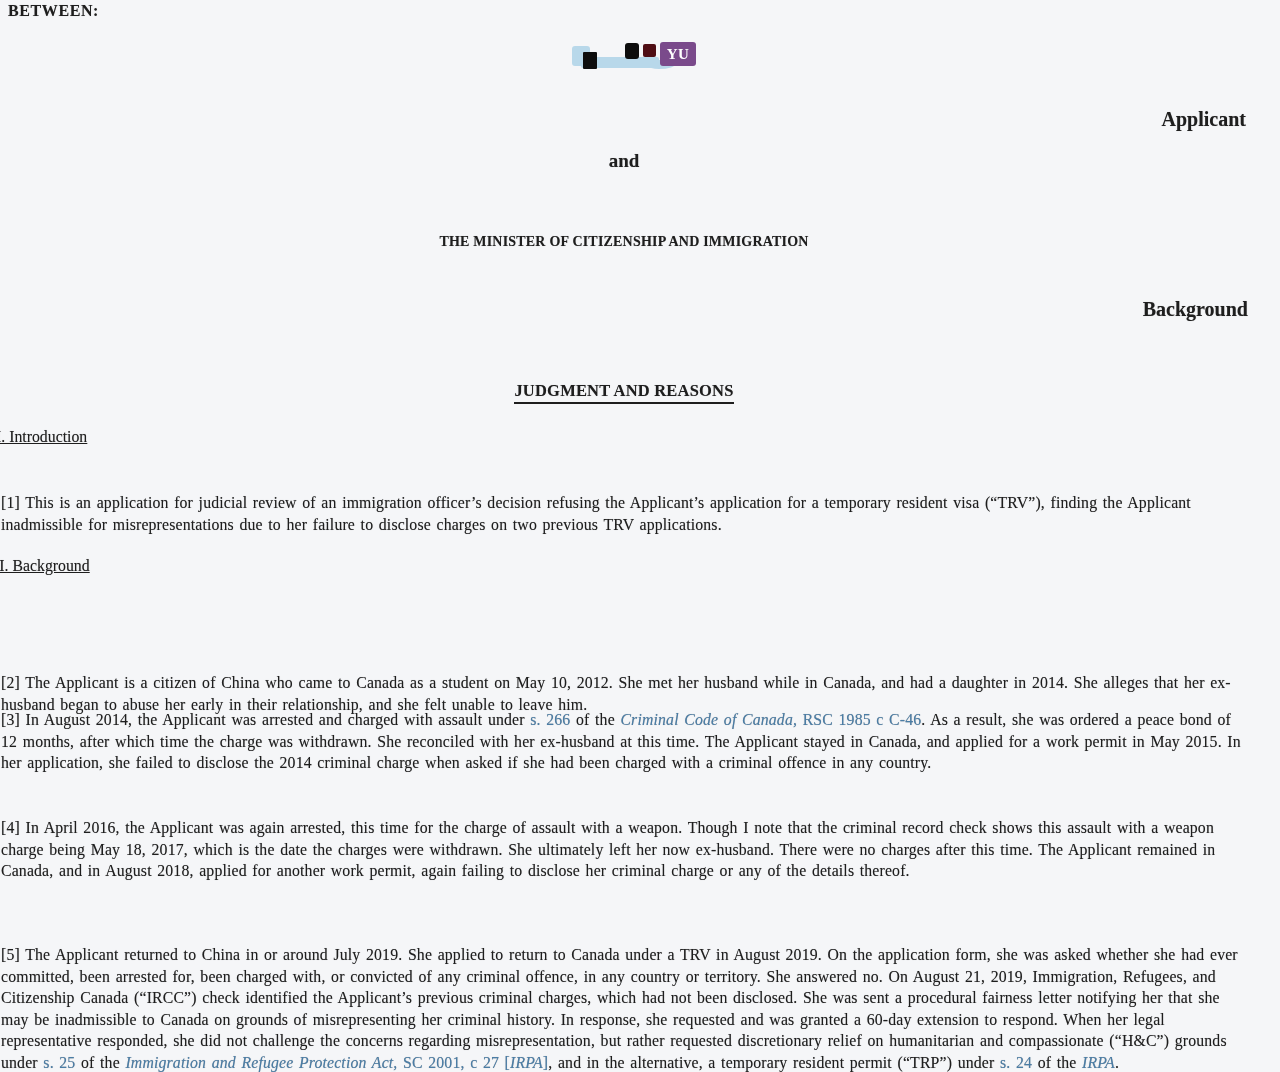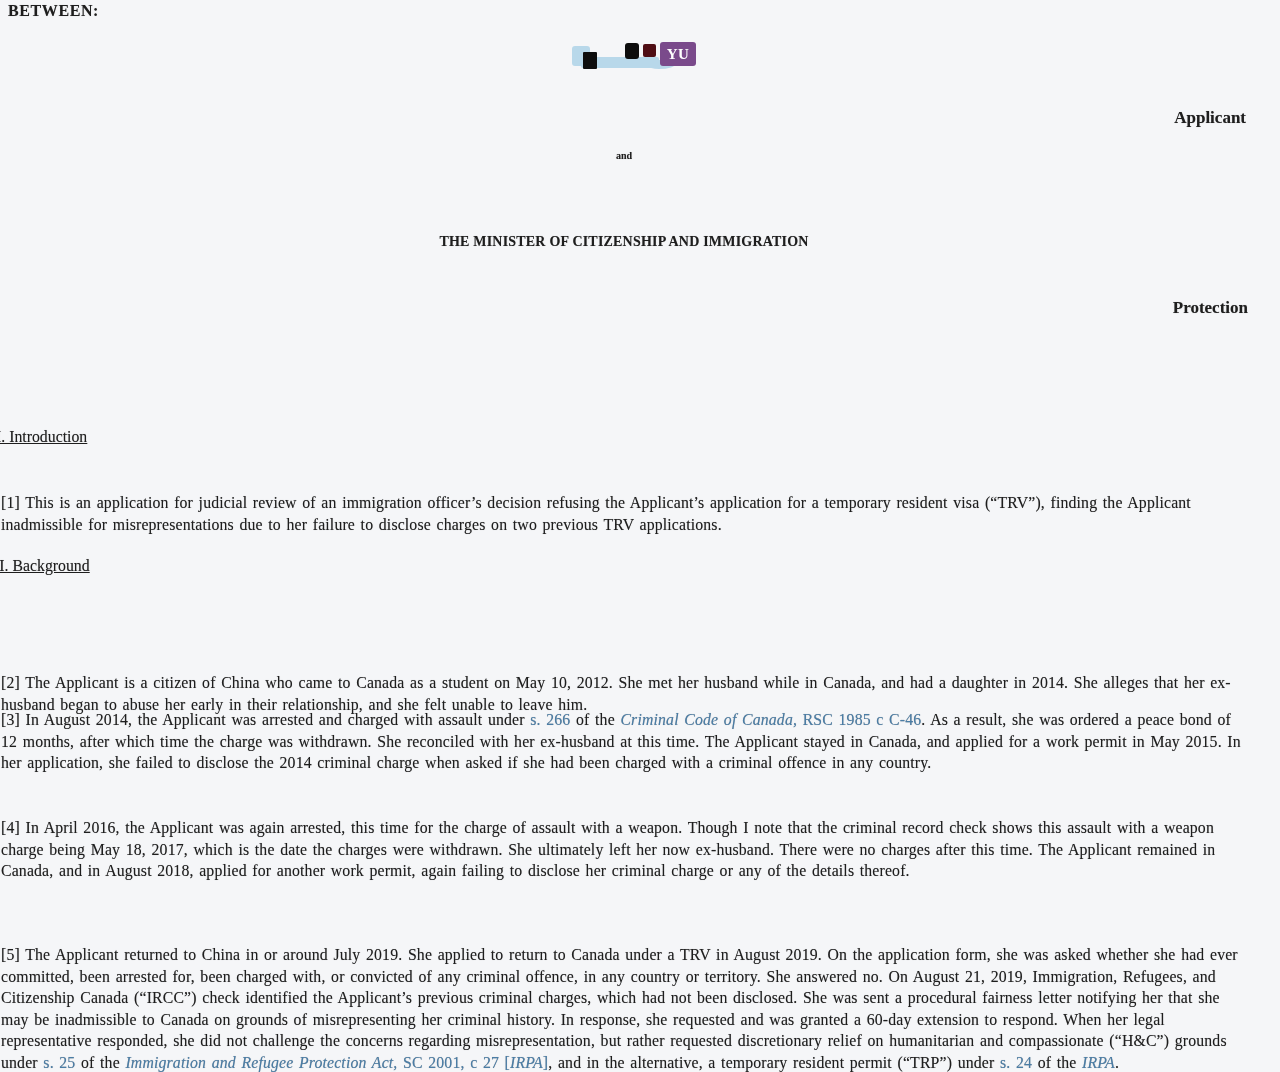--- a/index.html
+++ b/index.html
@@ -35,26 +35,26 @@
   .blk2  { position: absolute; left: 53px; top: 1px;  width: 14px; height: 16px; background: var(--name-redaction, #0d0d0d); border-radius: 3px; }
   .redblk{ position: absolute; left: 71px; top: 2px;  width: 13px; height: 13px; background: var(--name-accent, #4f0d14); border-radius: 2px; }
   .badge {
     position: absolute; left: 88px; top: 0; width: 36px; height: 24px;
     background: var(--name-badge, #7a4a8b); border-radius: 3px;
     color: #ffffff; font-weight: bold; font-size: 15px;
     display: flex; align-items: center; justify-content: center;
     letter-spacing: 0.5px;
   }
 
-  .right-label { right: 34px; font-weight: bold; font-size: 17px; }
+  .right-label { right: 34px; font-weight: bold; font-size: 20px; }
   .applicant   { top: 108px; }
   .respondent  { top: 298px; right: 32px; }
 
   .center-row  { left: 0; right: 32px; text-align: center; }
-  .and         { top: 150px; font-weight: bold; font-size: 10px; }
+  .and         { top: 150px; font-weight: bold; font-size: 19px; }
   .minister    { top: 234px; font-weight: bold; font-size: 14px; letter-spacing: 0.2px; }
   .title-row   { top: 381px; }
   .title {
     display: inline-block;
     font-weight: bold; font-size: 16.5px; letter-spacing: 0.2px;
     border-bottom: 2px solid var(--text, #1e1e1e);
     padding-bottom: 1px;
   }
 
   .heading {
@@ -100,22 +100,25 @@
       <span class="badge">YU</span>
     </span>
   </div>
 
   <div class="abs right-label applicant">Applicant</div>
 
   <div class="abs center-row and">and</div>
 
   <div class="abs center-row minister">THE MINISTER OF CITIZENSHIP AND IMMIGRATION</div>
 
-  <div class="abs right-label respondent">Protection</div>
+  <div class="abs right-label respondent">Background</div>
 
+  <div class="abs center-row title-row">
+    <span class="title">JUDGMENT AND REASONS</span>
+  </div>
 
   <div class="abs heading h1">I. Introduction</div>
 
   <div class="abs para p1"><span>[1] This is an application for judicial review of an immigration officer’s decision refusing the Applicant’s application for a temporary resident visa (“TRV”), finding the Applicant inadmissible for misrepresentations due to her failure to disclose charges on two previous TRV applications.</span></div>
 
   <div class="abs heading h2">II. Background</div>
 
   <div class="abs para p2"><span>[2] The Applicant is a citizen of China who came to Canada as a student on May 10, 2012. She met her husband while in Canada, and had a daughter in 2014. She alleges that her ex-husband began to abuse her early in their relationship, and she felt unable to leave him.</span></div>
 
   <div class="abs para p3"><span>[3] In August 2014, the Applicant was arrested and charged with assault under </span><span class="link">s. 266</span><span> of the </span><span class="link italic">Criminal Code of Canada,</span><span class="link"> RSC 1985 c C-46</span><span>. As a result, she was ordered a peace bond of 12 months, after which time the charge was withdrawn. She reconciled with her ex-husband at this time. The Applicant stayed in Canada, and applied for a work permit in May 2015. In her application, she failed to disclose the 2014 criminal charge when asked if she had been charged with a criminal offence in any country.</span></div>

